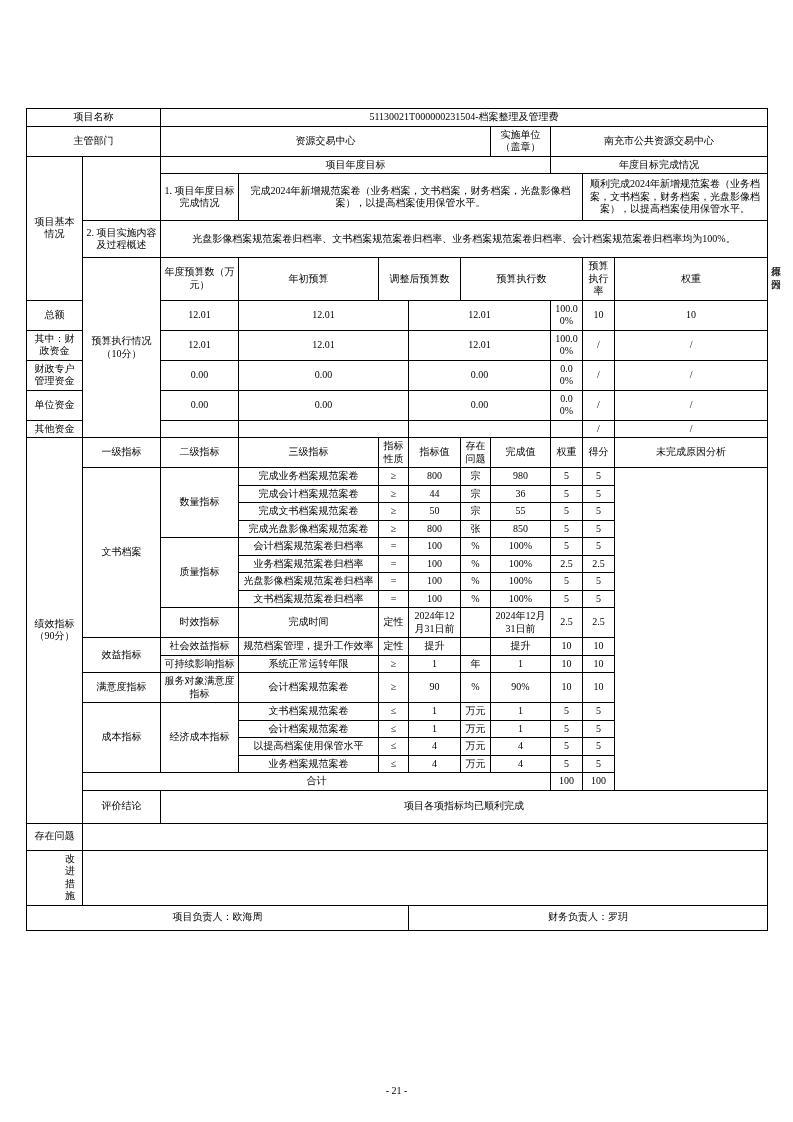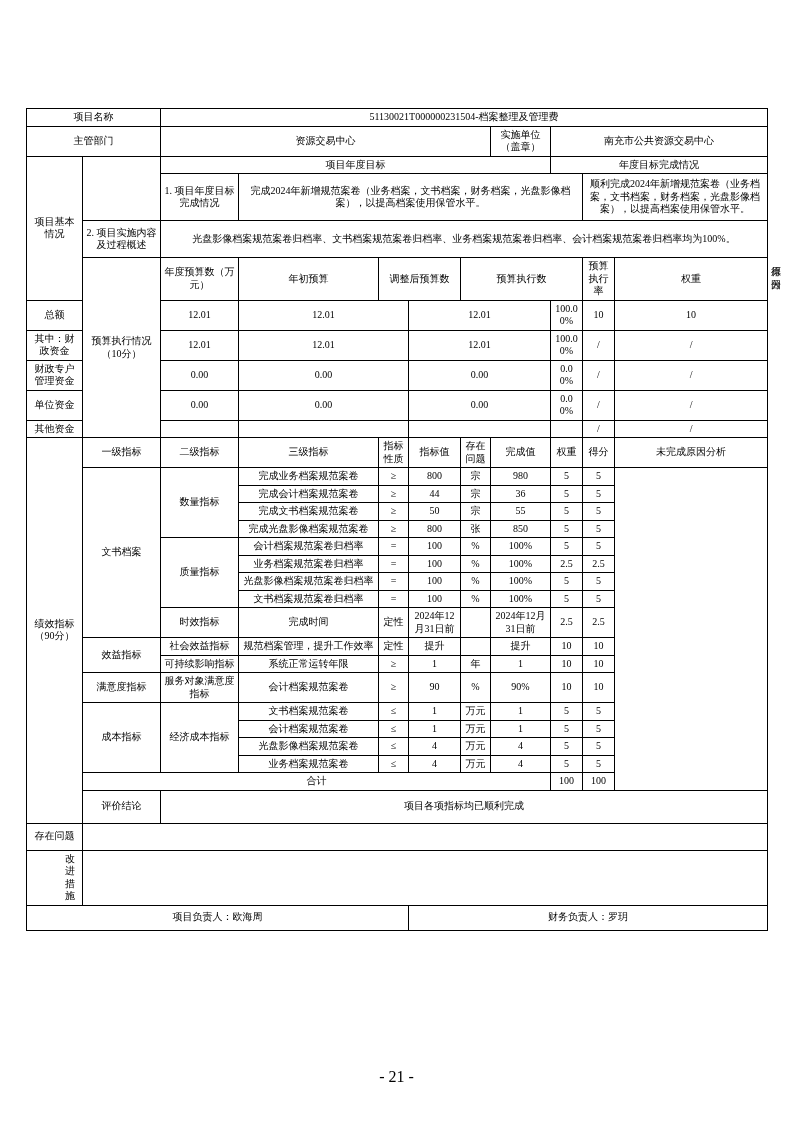--- a/index.html
+++ b/index.html
@@ -41,25 +41,25 @@
     padding: 2px 3px;
     vertical-align: middle;
     text-align: center;
     word-break: break-all;
   }
   td.l { text-align: left; padding-left: 5px; }
   td.vtop { vertical-align: top; }
   .small { font-size: 10px; }
   .pagenum {
     position: absolute;
-    bottom: 36px;
+    bottom: 26px;
     left: 0;
     width: 793px;
     text-align: center;
-    font-size: 16px;
+    font-size: 10px;
     font-family: "Liberation Serif", serif;
   }
 </style>
 </head>
 <body>
 
 <div class="page">
 
 
   <table class="main">
@@ -321,21 +321,21 @@
     <tr>
       <td>会计档案规范案卷</td>
       <td>≤</td>
       <td>1</td>
       <td>万元</td>
       <td>1</td>
       <td>5</td>
       <td>5</td>
     </tr>
     <tr>
-      <td>光盘影像档案规范案卷</td>
+      <td>以提高档案使用保管水平</td>
       <td>≤</td>
       <td>4</td>
       <td>万元</td>
       <td>4</td>
       <td>5</td>
       <td>5</td>
     </tr>
     <tr>
       <td>业务档案规范案卷</td>
       <td>≤</td>

